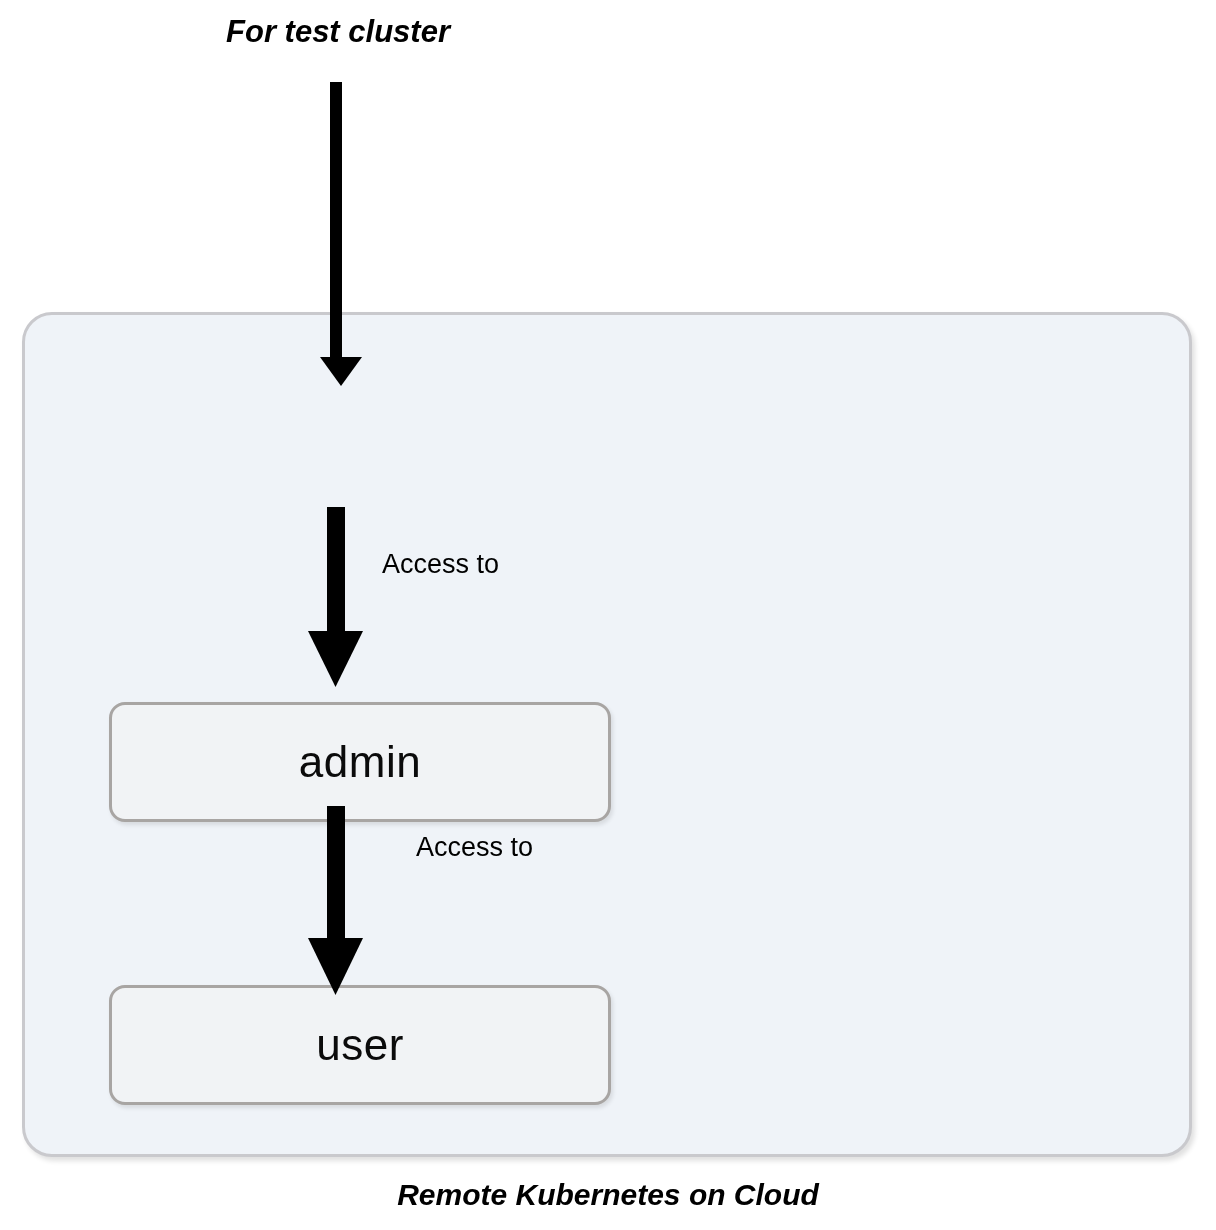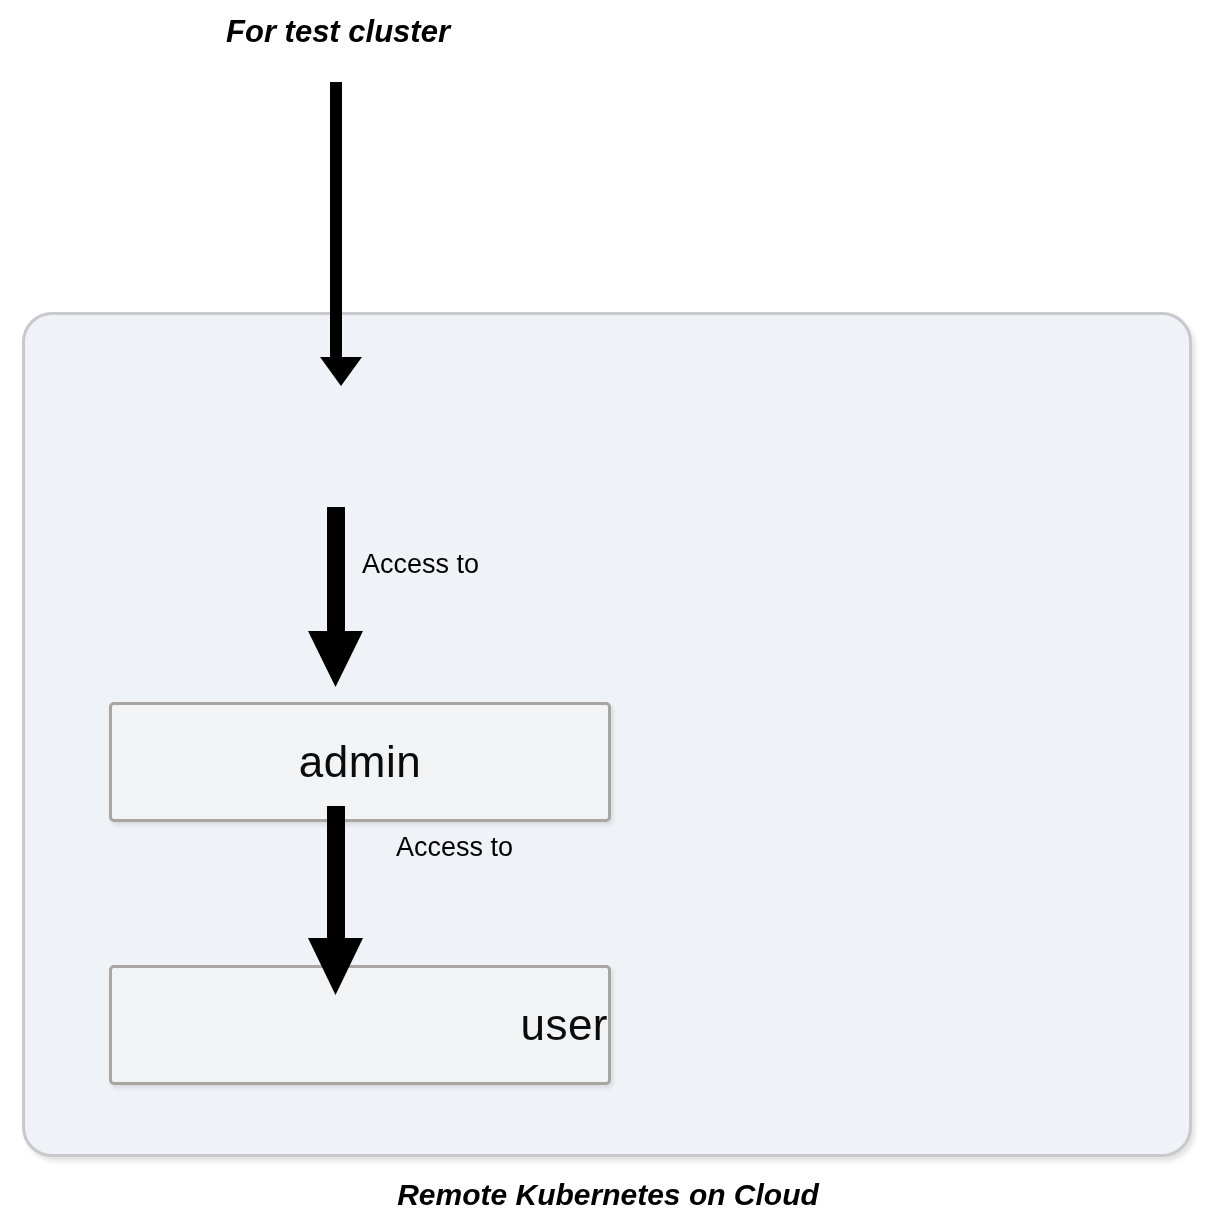--- a/index.html
+++ b/index.html
@@ -66,52 +66,53 @@
 
   
   .node {
     position: absolute;
     left: 84px;
     width: 502px;
     height: 120px;
     box-sizing: border-box;
     background: #f1f3f5;
     border: 3px solid #a8a5a3;
-    border-radius: 5px;
+    border-radius: 16px;
     display: flex;
     align-items: center;
     justify-content: center;
     box-shadow: 2px 3px 4px rgba(0,0,0,0.10);
   }
   .node .node-label {
     font-size: 44px;
     color: #0b0b0b;
     font-weight: normal;
     letter-spacing: 0.5px;
     line-height: 1;
   }
   #node-admin  { top: 387px; }
-  #node-user   { top: 650px; justify-content: flex-end; }
+  #node-user   { top: 670px; }
 
   
   .arrow-layer {
     position: absolute;
     left: 0;
     top: 0;
     width: 1216px;
     height: 1230px;
     pointer-events: none;
   }
 
   
   .edge-label {
     position: absolute;
     color: #000000;
     line-height: 1.18;
     white-space: nowrap;
+    margin-left: 20px;
   }
   .edge-label .l1 {
     display: block;
     font-size: 27px;
     font-weight: normal;
   }
   .edge-label .l2 {
     display: block;
     font-size: 27px;
     font-weight: bold;

